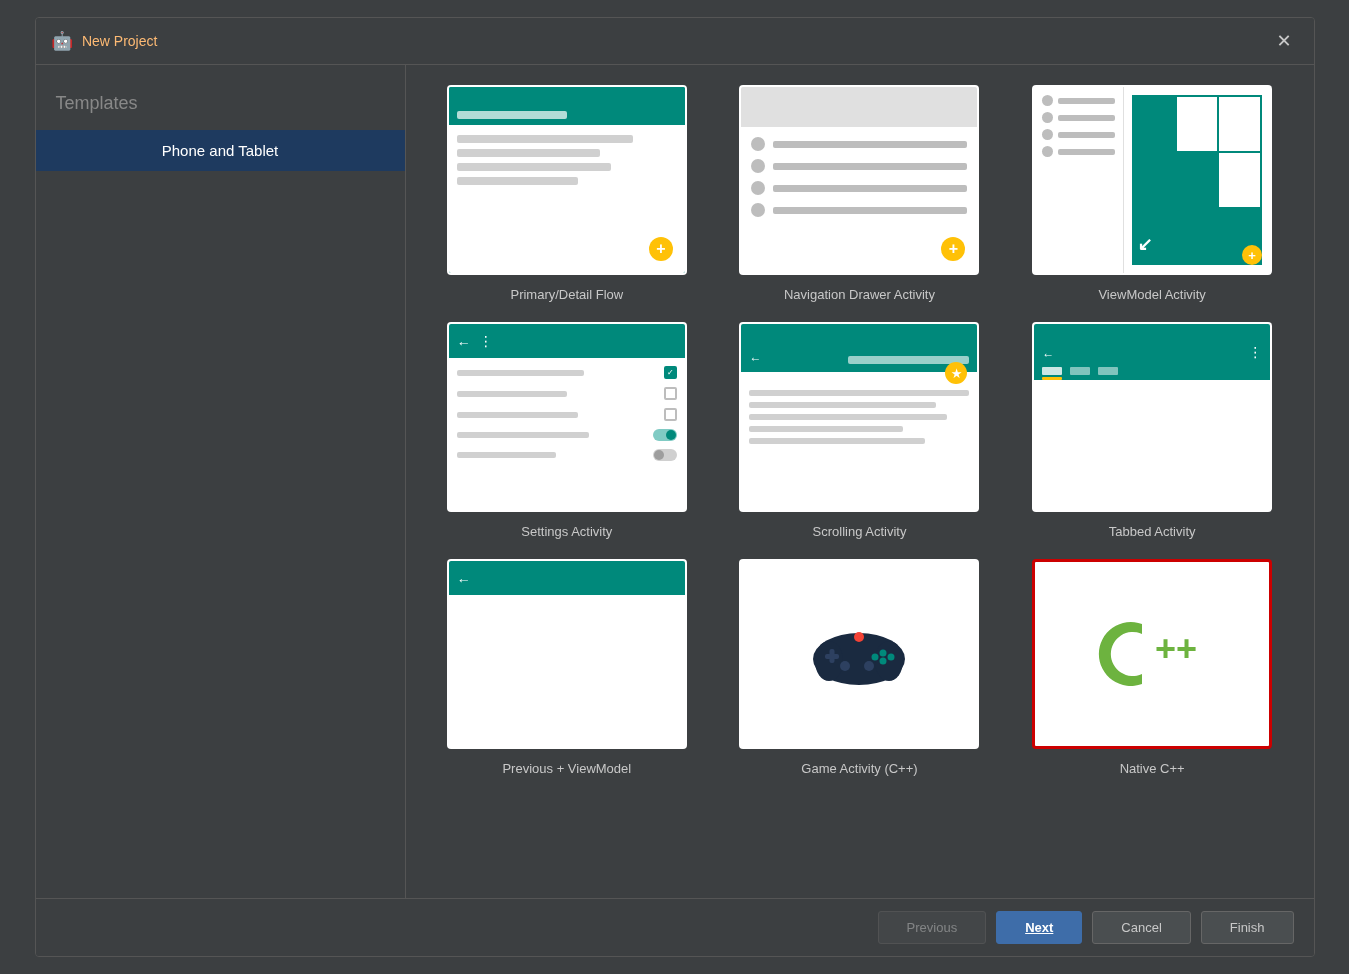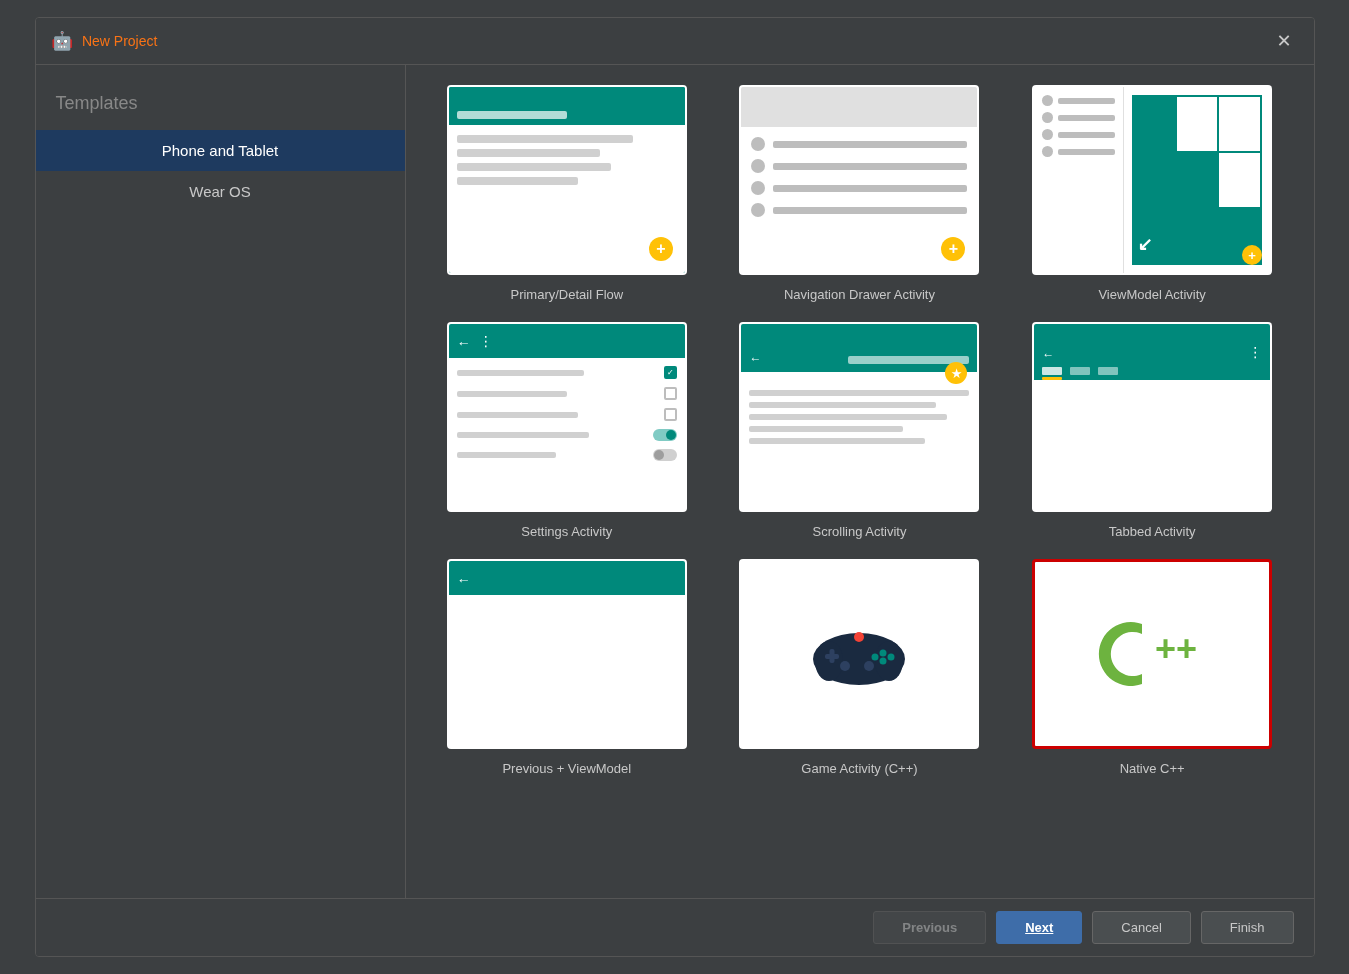--- a/index.html
+++ b/index.html
@@ -31,21 +31,21 @@
       border-bottom: 1px solid #555;
       flex-shrink: 0;
     }
     .title-bar-left {
       display: flex;
       align-items: center;
       gap: 8px;
     }
     .title-text {
       font-size: 14px;
-      color: #f97316;
+      color: #fdba74;
     }
     .close-btn {
       color: #c8c8c8;
       font-size: 18px;
       cursor: pointer;
       background: none;
       border: none;
       padding: 2px 6px;
     }
     .content {
@@ -167,21 +167,20 @@
     .btn.primary {
       background: #3e6da9;
       border-color: #3e6da9;
       color: #fff;
       font-weight: bold;
       text-decoration: underline;
     }
     .btn:disabled {
       opacity: 0.5;
       cursor: not-allowed;
-      font-weight: bold;
     }
 
     
     .android-icon {
       color: #a4c639;
       font-size: 18px;
     }
 
     
     .main::-webkit-scrollbar {
@@ -208,23 +207,20 @@
     <button class="close-btn">✕</button>
   </div>
 
   <div class="content">
 
     <div class="sidebar">
       <div class="sidebar-section-title">Templates</div>
       <div class="sidebar-item active">
         <span>Phone and Tablet</span>
       </div>
-      <div class="sidebar-item">
-        <span>Wear OS</span>
-      </div>
     </div>
 
     <div class="main">
       <div class="templates-grid">
 
         <div class="template-item">
           <div class="template-thumb">
             <div style="width:100%;height:100%;background:#00897b;display:flex;flex-direction:column;">
               <div style="background:#00897b;height:38px;flex-shrink:0;display:flex;align-items:flex-end;padding:0 8px 6px;">
                 <div style="height:8px;background:rgba(255,255,255,0.7);border-radius:2px;width:50%;"></div>

